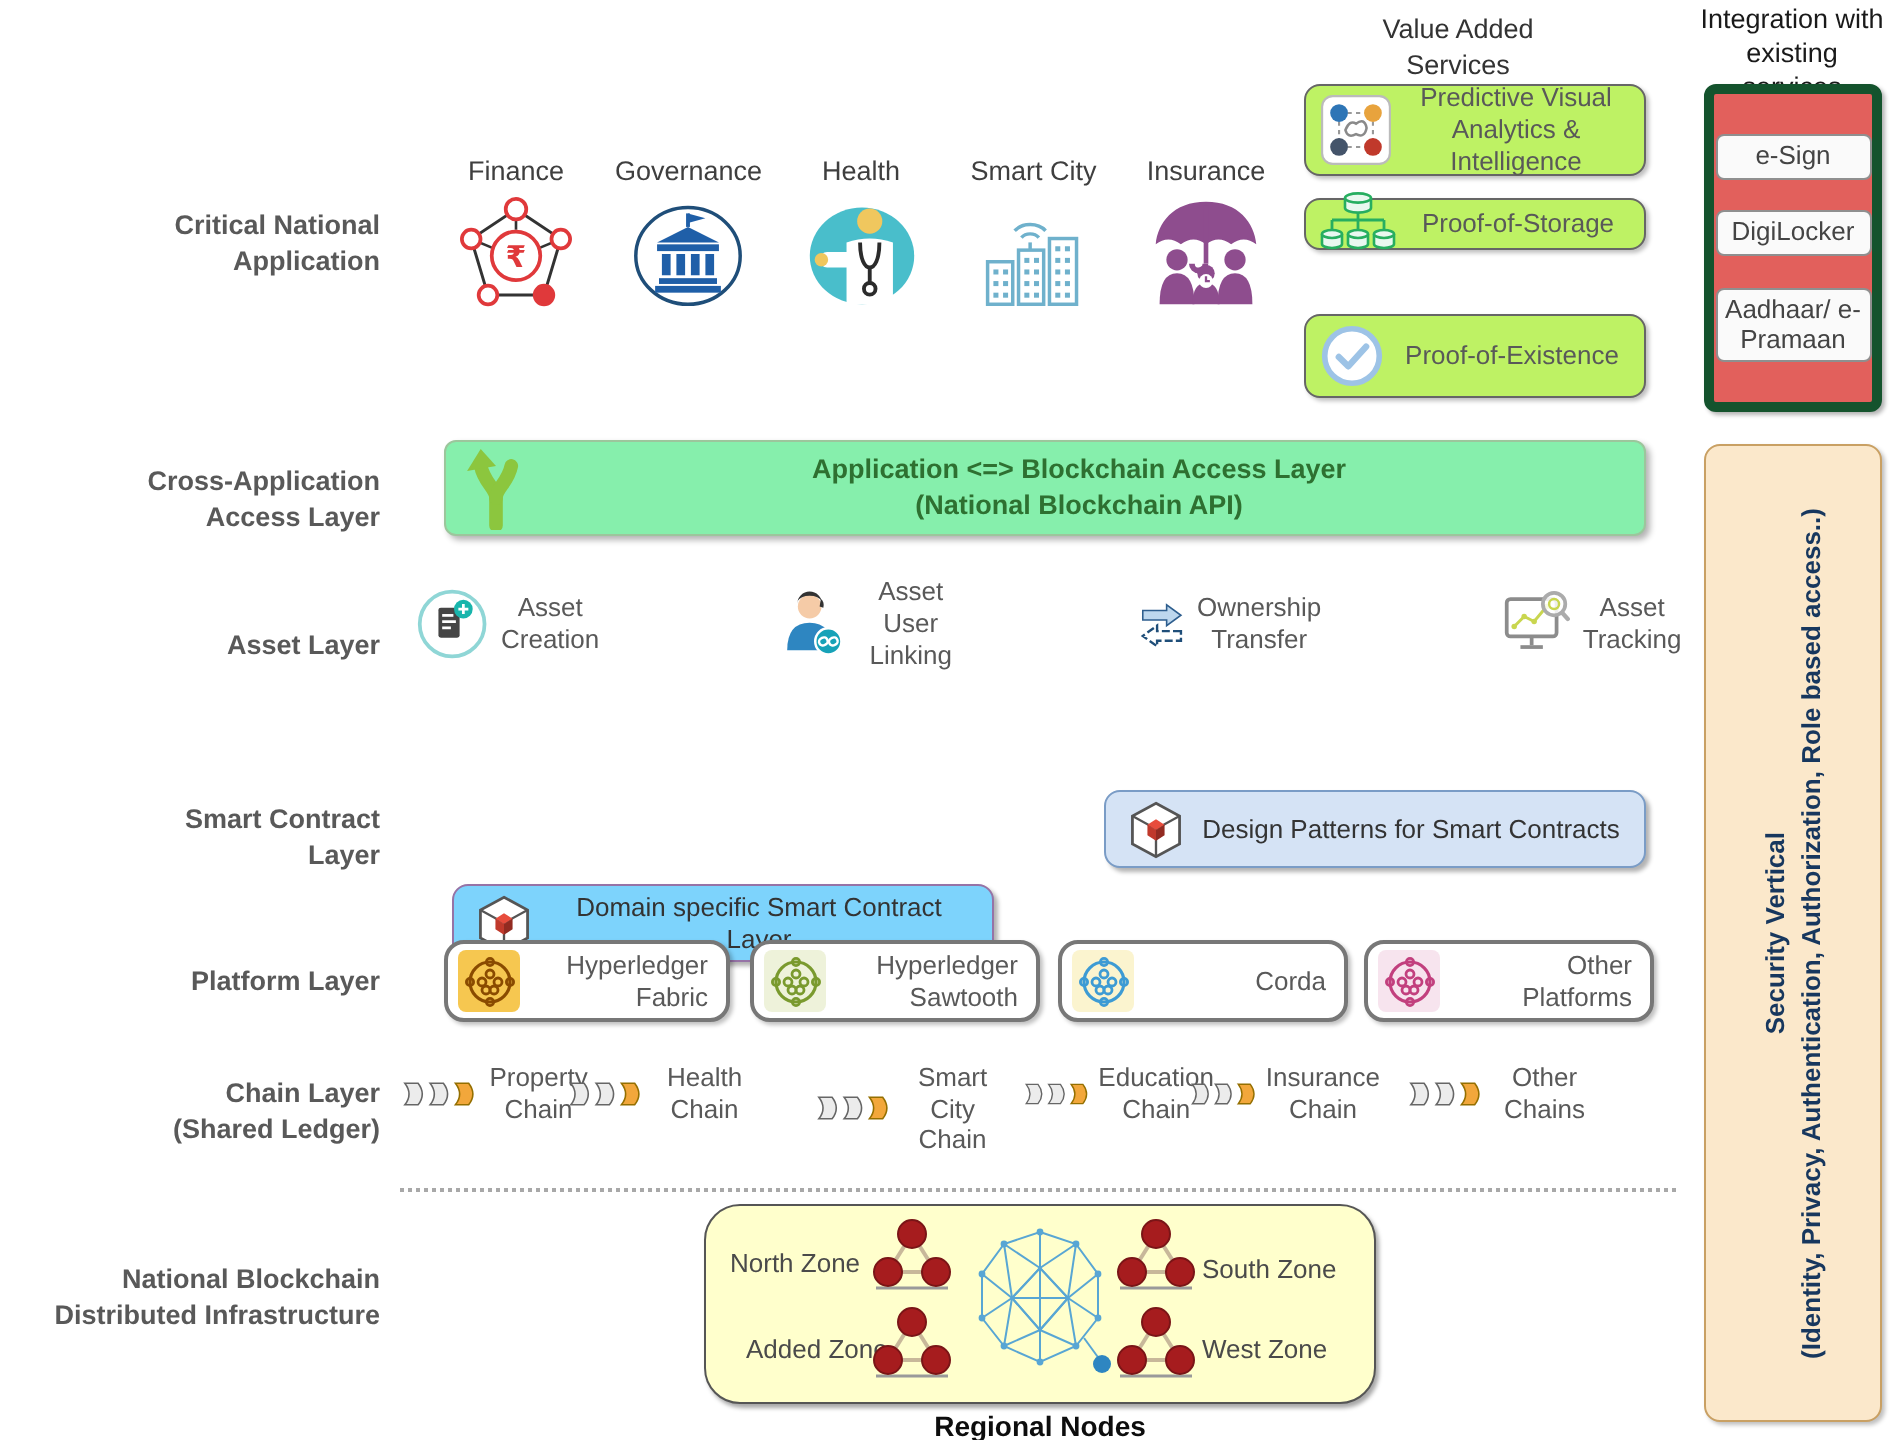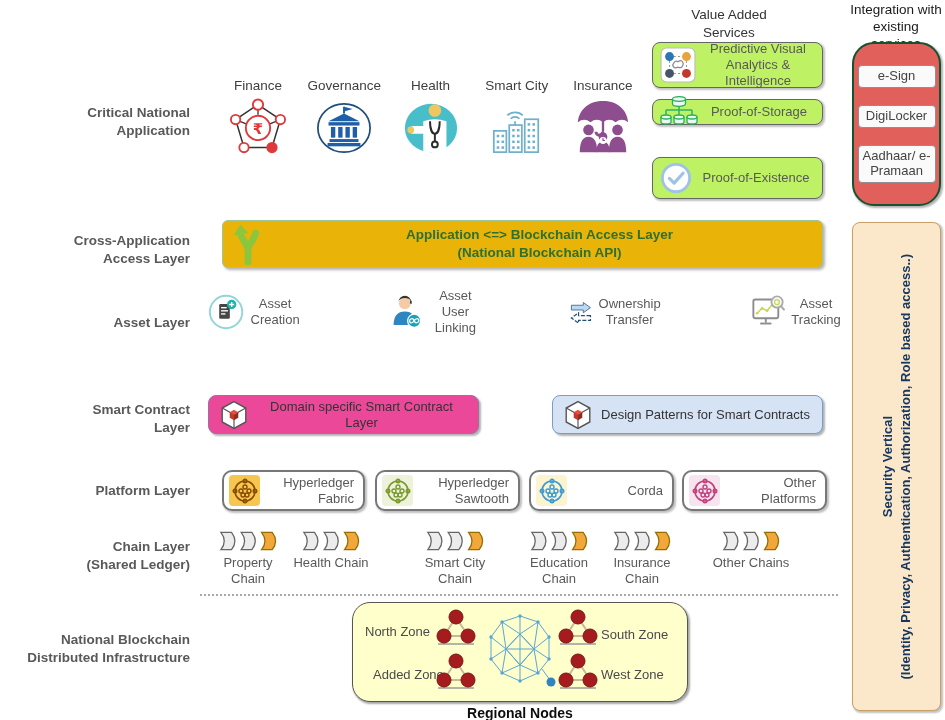--- a/index.html
+++ b/index.html
@@ -22,57 +22,57 @@
               font-size:13.5px; color:#333; line-height:1.3; }
   .va-box { position:absolute; left:652px; width:171px; background:#bef264; border:1.5px solid #666;
             border-radius:8px; box-shadow:1.5px 1.5px 2px rgba(0,0,0,.25);
             display:flex; align-items:center; padding:3px 7px; gap:5px; }
   .va-box .lbl { flex:1; text-align:center; font-size:13px; color:#595959; line-height:1.22; }
 
   
   #int-title { position:absolute; left:848px; top:2px; width:96px; text-align:center;
                font-size:13.5px; color:#1a1a1a; line-height:1.25; }
   #int-panel { position:absolute; left:852px; top:42px; width:89px; height:164px;
-               background:#E2605C; border:2px solid #14532d; border-radius:22px;
+               background:#E2605C; border:5px solid #14532d; border-radius:6px;
                box-shadow:1.5px 1.5px 2px rgba(0,0,0,.3);
                display:flex; flex-direction:column; justify-content:space-evenly; align-items:center; padding:4px; }
   .int-btn { width:78px; background:#fafafa; border:1px solid #8f8f8f; border-radius:4px;
              text-align:center; font-size:13px; color:#444; padding:3px 1px; line-height:1.15; }
 
   
   #access-box { position:absolute; left:222px; top:220px; width:601px; height:48px;
-                background:#eab308; border:1px solid #9cc69c; border-radius:6px;
+                background:#86efac; border:1px solid #9cc69c; border-radius:6px;
                 box-shadow:2px 2px 3px rgba(0,0,0,.3);
                 display:flex; align-items:center; padding:2px 8px; }
   #access-box .txt { flex:1; text-align:center; font-weight:700; color:#2E7031;
                      font-size:13.5px; line-height:1.3; }
   #access-box .txt span { display:block; }
 
   
   #assets { position:absolute; left:208px; top:283px; width:633px; display:flex; justify-content:space-between; }
   .asset { width:92px; display:flex; flex-direction:row; align-items:center; gap:6px;justify-content:center; }
   .asset .lbl { font-size:13px; color:#595959; text-align:center; line-height:1.22; width:80px; }
 
   
   .sc-box { position:absolute; top:395px; width:271px; height:39px; border-radius:8px;
             box-shadow:2px 2px 2px rgba(0,0,0,.3); display:flex; align-items:center; padding:0 10px; gap:6px; }
-  #sc-domain { left:208px; background:#ec4899; border:1px solid #9673A6; }
+  #sc-domain { left:226px; background:#7dd3fc; border:1px solid #9673A6;margin-top:47px; }
   #sc-design { left:552px; background:#D5E3F5; border:1px solid #7a9cc6; }
   .sc-box .lbl { flex:1; text-align:center; font-size:13px; color:#333; line-height:1.22; }
 
   
   .plat-box { position:absolute; top:470px; height:41px; background:#fff; border:2px solid #777;
               border-radius:10px; box-shadow:1.5px 1.5px 2px rgba(0,0,0,.25);
               display:flex; align-items:center; padding:3px 9px 3px 5px; gap:6px; }
   .plat-box .chip { width:31px; height:31px; border-radius:4px; display:flex; align-items:center;
                     justify-content:center; flex:none; }
   .plat-box .lbl { flex:1; text-align:right; font-size:13px; color:#595959; line-height:1.2; }
 
   
-  .chain { position:absolute; top:531px; width:96px; display:flex; flex-direction:column; align-items:center; gap:4px; }
+  .chain { position:absolute; top:531px; width:96px; display:flex; flex-direction:row; align-items:center; gap:4px; }
   .chain .lbl { font-size:13px; color:#595959; text-align:center; line-height:1.2; width:86px; }
 
   #dotted-div { position:absolute; left:200px; top:594px; width:638px; border-top:2px dotted #a8a8a8; }
 
   
   #regional-box { position:absolute; left:352px; top:602px; width:336px; height:100px;
                   background:#FFFFCC; border:1.5px solid #555; border-radius:18px;
                   box-shadow:1.5px 2px 2px rgba(0,0,0,.35); }
   .zone-lbl { position:absolute; font-size:13px; color:#4a4a4a; white-space:nowrap; }
   .cluster { position:absolute; }

